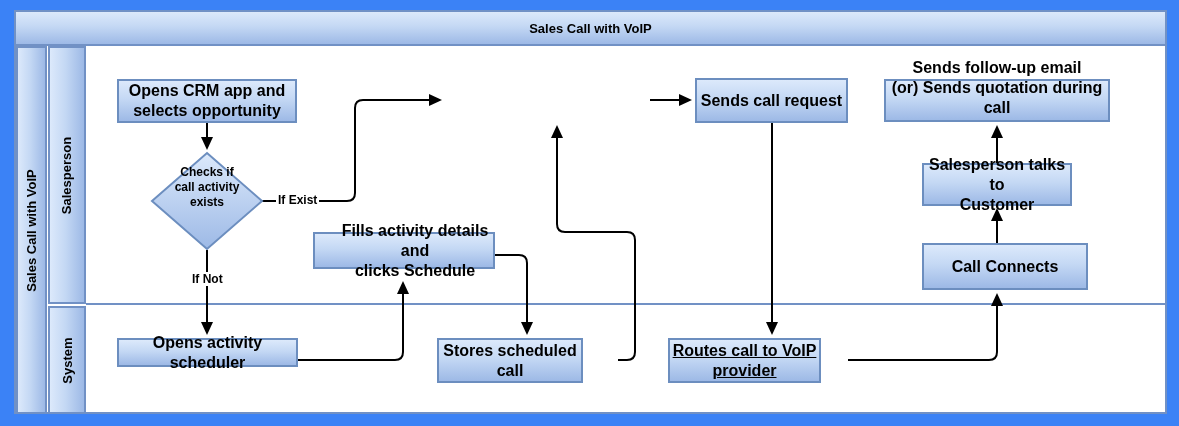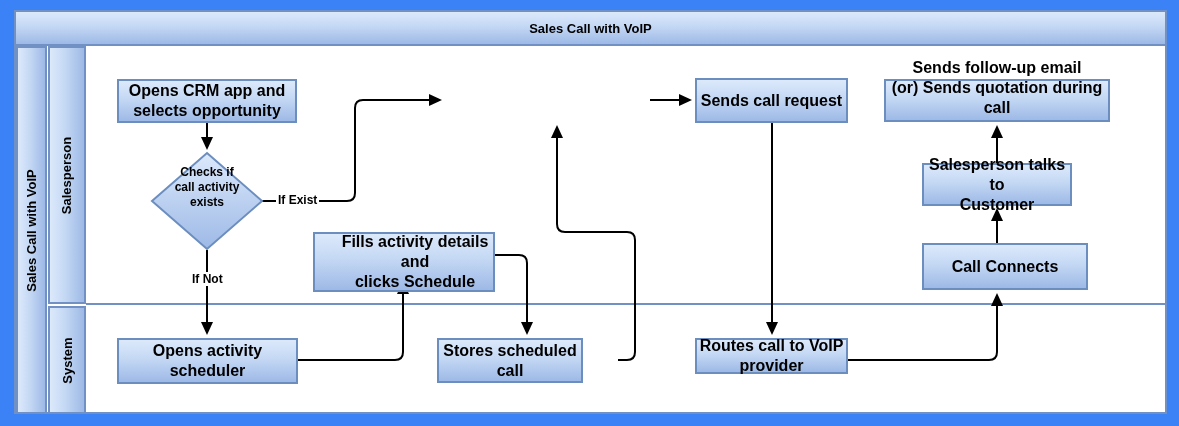--- a/index.html
+++ b/index.html
@@ -110,34 +110,34 @@
 
   <div class="abs node grad-v" style="left:922px;top:163px;width:150px;height:43px;">
     <span>Salesperson talks to
 Customer</span>
   </div>
 
   <div class="abs node grad-v" style="left:922px;top:243px;width:166px;height:47px;">
     <span>Call Connects</span>
   </div>
 
-  <div class="abs node grad-v" style="left:313px;top:232px;width:182px;height:60px;padding-left:24px;">
+  <div class="abs node grad-v" style="left:313px;top:232px;width:182px;height:37px;padding-left:24px;">
     <span>Fills activity details and
 clicks Schedule</span>
   </div>
 
-  <div class="abs node grad-v" style="left:117px;top:338px;width:181px;height:46px;">
+  <div class="abs node grad-v" style="left:117px;top:338px;width:181px;height:29px;">
     <span>Opens activity scheduler</span>
   </div>
 
   <div class="abs node grad-v" style="left:437px;top:338px;width:146px;height:45px;">
     <span>Stores scheduled call</span>
   </div>
 
-  <div class="abs node grad-v" style="left:695px;top:338px;width:153px;height:36px;">
+  <div class="abs node grad-v" style="left:668px;top:338px;width:153px;height:45px;text-decoration:underline;">
     <span>Routes call to VoIP
 provider</span>
   </div>
 
   <div class="abs edge-label" style="left:276px;top:193px;">If Exist</div>
   <div class="abs edge-label" style="left:190px;top:272px;">If Not</div>
 
 </div>
 
 </body></html>

